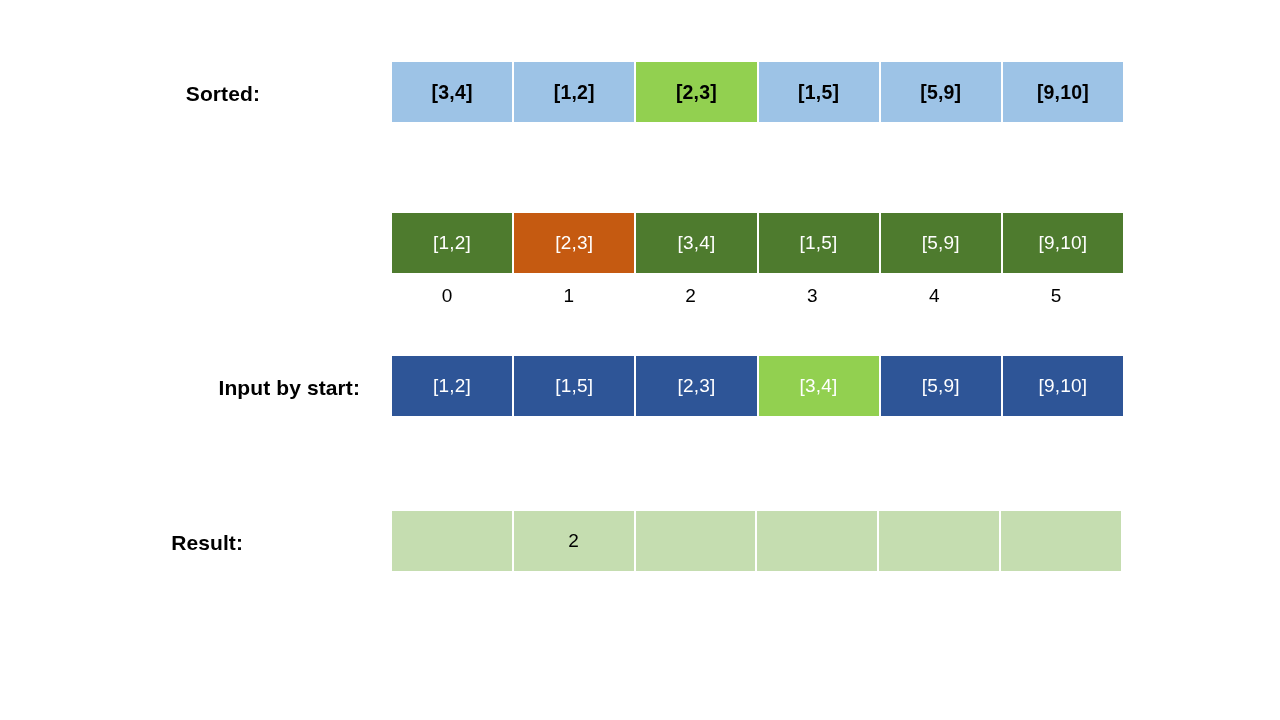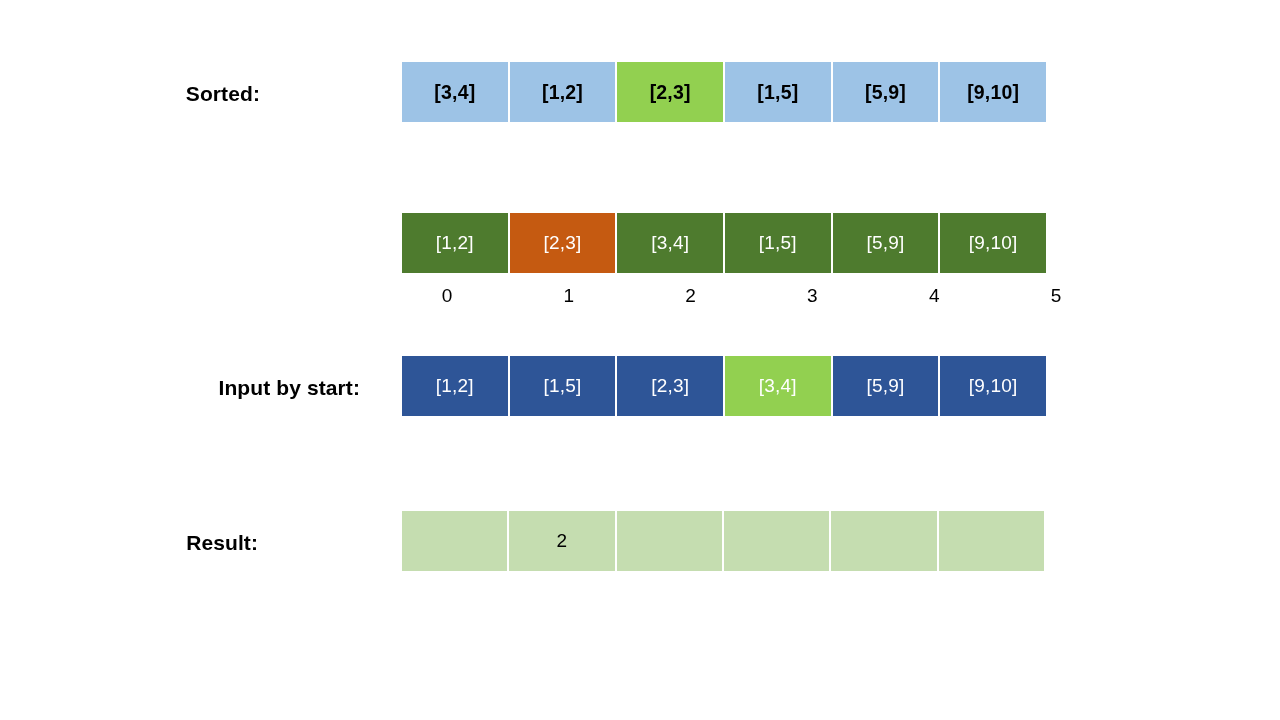--- a/index.html
+++ b/index.html
@@ -31,22 +31,22 @@
     font-weight: bold;
     color: #000000;
     text-align: right;
     white-space: nowrap;
     letter-spacing: 0.1px;
   }
 
   
   .cell-row {
     position: absolute;
-    left: 402px;
-    width: 644px;
+    left: 392px;
+    width: 731px;
     height: 60px;
     display: flex;
     box-sizing: border-box;
   }
   .cell {
     flex: 1 1 0;
     height: 100%;
     display: flex;
     align-items: center;
     justify-content: center;
@@ -143,21 +143,21 @@
 
   <div class="cell-row row-start" style="top:356px;">
     <div class="cell" style="background-color: rgb(46, 85, 151);">[1,2]</div>
     <div class="cell" style="background-color: rgb(46, 85, 151);">[1,5]</div>
     <div class="cell" style="background-color: rgb(46, 85, 151);">[2,3]</div>
     <div class="cell" style="background-color: rgb(146, 208, 80);">[3,4]</div>
     <div class="cell" style="background-color: rgb(46, 85, 151);">[5,9]</div>
     <div class="cell" style="background-color: rgb(46, 85, 151);">[9,10]</div>
   </div>
 
-  <div class="row-label" style="left:55px; top:531px; width:203px;">Result:</div>
+  <div class="row-label" style="left:40px; top:531px; width:203px;">Result:</div>
 
   <div class="cell-row row-result" style="top:511px;">
     <div class="cell" style="background-color: rgb(197, 221, 176);"></div>
     <div class="cell" style="background-color: rgb(197, 221, 176);">2</div>
     <div class="cell" style="background-color: rgb(197, 221, 176);"></div>
     <div class="cell" style="background-color: rgb(197, 221, 176);"></div>
     <div class="cell" style="background-color: rgb(197, 221, 176);"></div>
     <div class="cell" style="background-color: rgb(197, 221, 176);"></div>
   </div>
 

